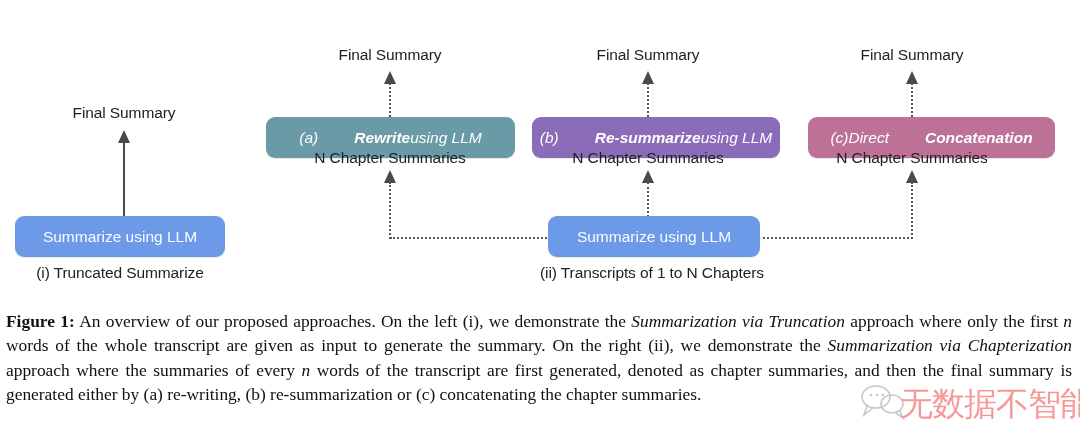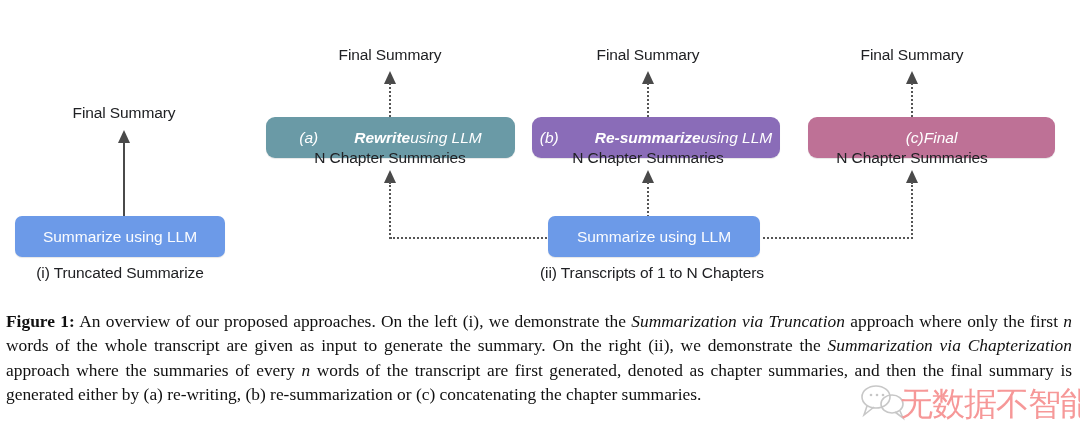--- a/index.html
+++ b/index.html
@@ -41,21 +41,21 @@
     border-radius: 9px;
     display: flex;
     align-items: center;
     justify-content: center;
     color: #ffffff;
     font-size: 15.5px;
     white-space: nowrap;
     box-sizing: border-box;
     box-shadow: 0 1px 1px rgba(0,0,0,0.10);
   }
-  .pill.blue       { background: #6c9ae8; border-radius: 7px; }
+  .pill.blue       { background: #6c9ae8; }
   .pill.teal       { background: #6a9aa6; }
   .pill.purple     { background: #8a6cb8; }
   .pill.pink       { background: #be7196; }
   .pill span.inner { opacity: .97; }
   .pill.method     { font-style: italic; }
   .pill.method b   { font-weight: bold; font-style: italic; padding-left: 36px; }
 
   
   .conn {
     position: absolute;
@@ -191,21 +191,22 @@
 
   <div class="node-label" style="left:912px; top:46px;">Final Summary</div>
 
   <div class="conn" style="left:912px; top:71px; width:14px; height:46px;">
     <div class="arrowhead"></div>
     <div class="stem-dotted" style="top:12px; height:34px;"></div>
   </div>
 
   <div class="pill pink method" style="left:808px; top:117px; width:247px;">
     <span>(c) </span>
-      <span>Final </span>
+      <span>Direct </span>
+      <b>Concatenation</b>
   </div>
 
   <div class="node-label" style="left:912px; top:149px;">N Chapter Summaries</div>
 
   <div class="conn" style="left:912px; top:170px; width:14px; height:69px;">
     <div class="arrowhead"></div>
     <div class="stem-dotted" style="top:12px; height:57px;"></div>
   </div>
 
   <div class="pill blue" style="left:548px; top:216px; width:212px;">

